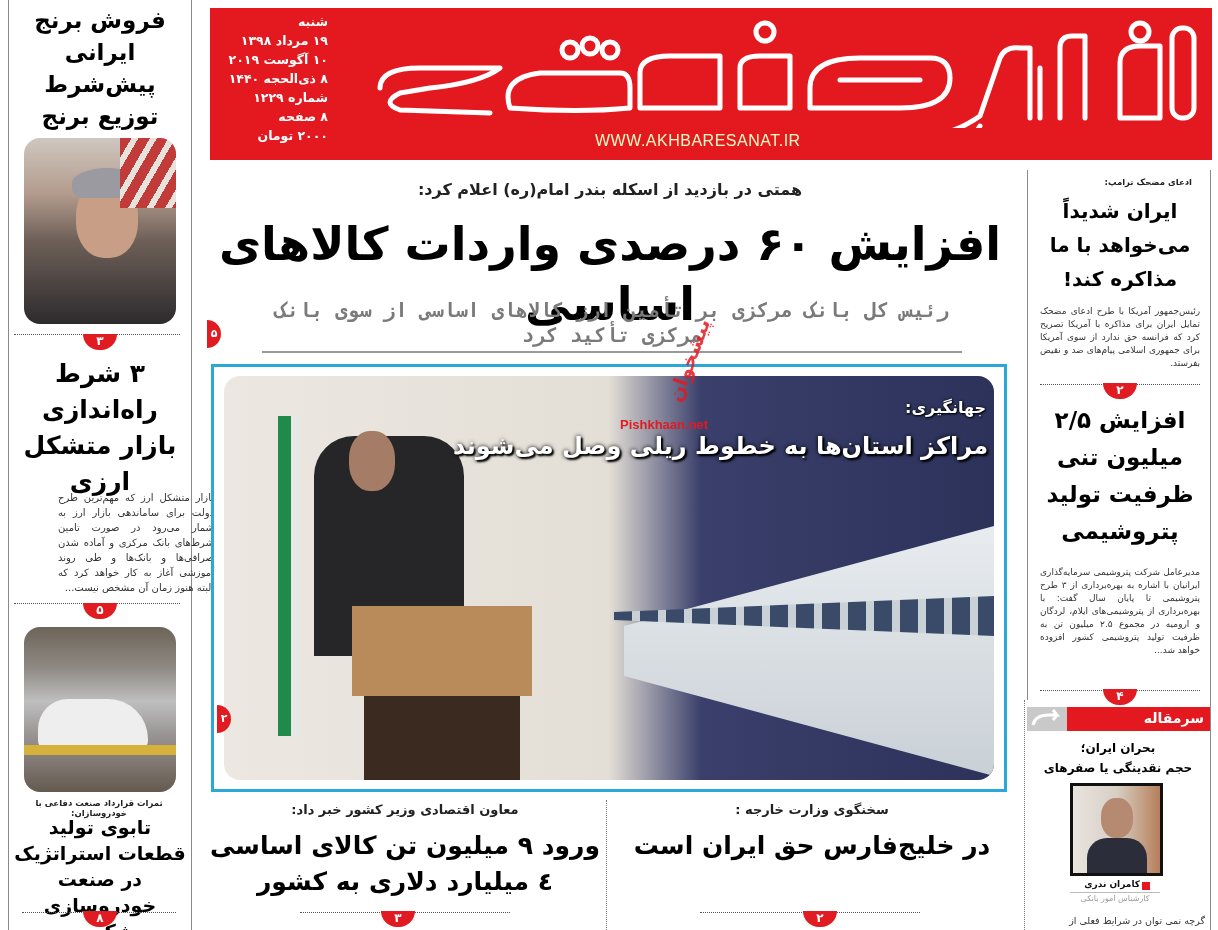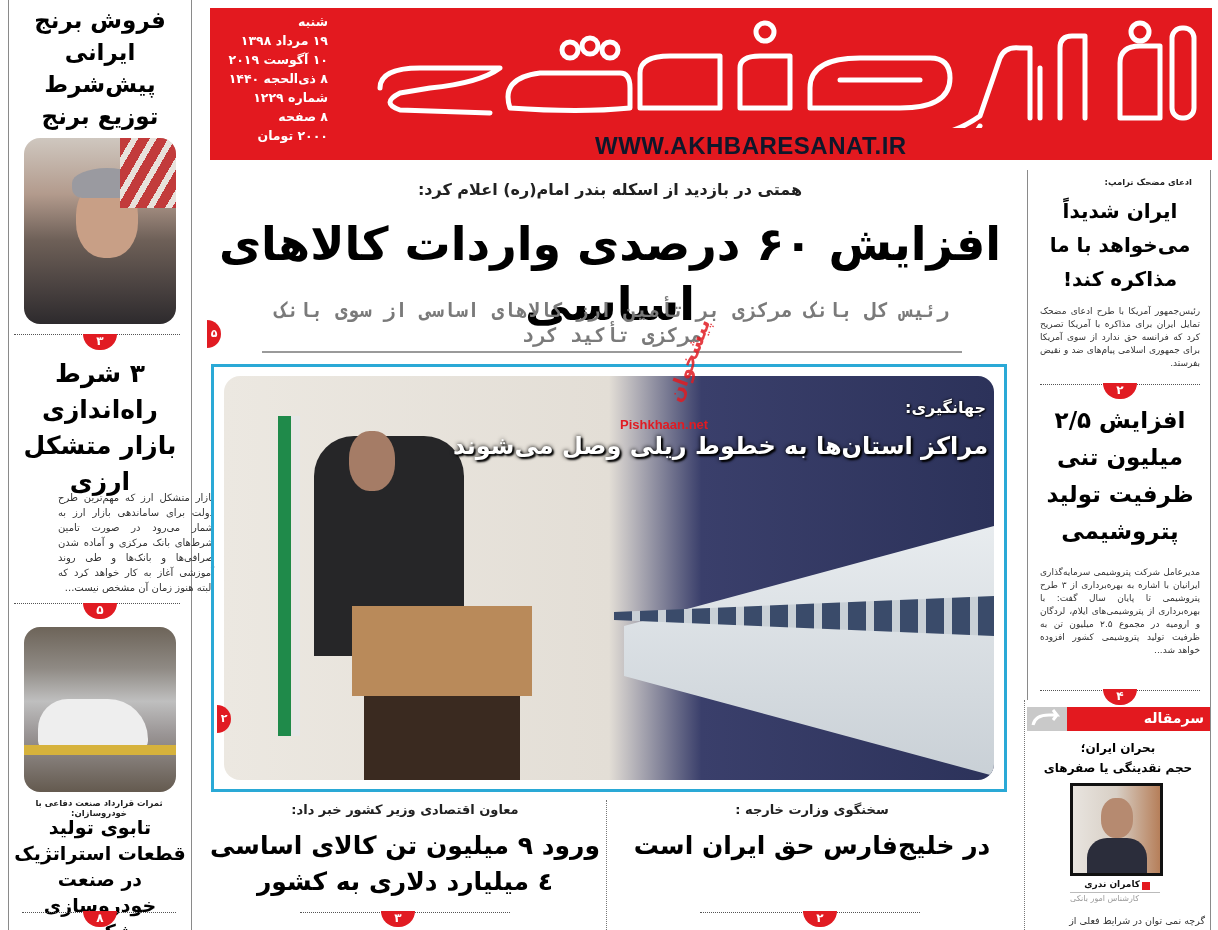--- a/index.html
+++ b/index.html
@@ -19,21 +19,21 @@
   }
 
   
   .vline { position: absolute; width: 0; border-left: 1px solid #8a8a8a; }
   .vdot { position: absolute; width: 0; border-left: 1px dotted #777; }
 
   
   #masthead { left: 210px; top: 8px; width: 1002px; height: 152px; background: #e3191f; }
   #mast-date { position: absolute; left: 8px; top: 4px; width: 110px; color: #fff; font-size: 12.5px; line-height: 19px; font-weight: bold; text-align: right; }
   #mast-logo { position: absolute; left: 130px; top: 10px; width: 865px; height: 110px; }
-  #mast-url { position: absolute; left: 385px; top: 124px; color: #0f172a; font-size: 24px; font-weight: bold; font-family: "Liberation Sans", sans-serif; letter-spacing: 0.5px; direction: ltr; }
+  #mast-url { position: absolute; left: 385px; top: 124px; color: #fef9c3; font-size: 16px; font-weight: normal; font-family: "Liberation Sans", sans-serif; letter-spacing: 0.5px; direction: ltr; }
 
   .kicker { font-weight: bold; text-align: center; color: #222; }
   .headline { font-weight: bold; text-align: center; color: #000; font-family: "DejaVu Sans", sans-serif; }
   .body-text { font-size: 10px; line-height: 15px; color: #333; text-align: justify; }
 
   
   .photo { position: absolute; border-radius: 16px; overflow: hidden; }
 </style>
 </head>
 <body>
@@ -173,14 +173,14 @@
   <div>حجم نقدینگی یا صفرهای پول؟</div>
 </div>
 <div class="abs" style="left:1070px; top:783px; width:93px; height:93px; background:#111; padding:3px;">
   <div style="width:100%; height:100%; background:linear-gradient(90deg,#e8e4df 0%,#d8cfc5 50%,#b67f5a 100%); position:relative;">
     <div style="position:absolute; left:28px; top:12px; width:32px; height:40px; border-radius:45%; background:#b68a70;"></div>
     <div style="position:absolute; left:14px; top:52px; width:60px; height:35px; border-radius:20px 20px 0 0; background:#2b2d3b;"></div>
   </div>
 </div>
 <div class="abs" style="left:1142px; top:882px; width:8px; height:8px; background:#e3191f;"></div>
 <div class="abs" style="left:1070px; top:879px; width:70px; font-size:9px; font-weight:bold; text-align:right;">کامران ندری</div>
-<div class="abs" style="left:1070px; top:892px; width:90px; font-size:8px; color:#999; text-align:left; border-top:1px solid #bbb; padding-top:1px;">کارشناس امور بانکی</div>
+<div class="abs" style="left:1070px; top:892px; width:90px; font-size:8px; color:#999; text-align:center; border-top:1px solid #bbb; padding-top:1px;">کارشناس امور بانکی</div>
 <div class="abs body-text" style="left:1035px; top:913px; width:170px; font-size:9.5px;">گرچه نمی توان در شرایط فعلی از</div>
 
 </body></html>

